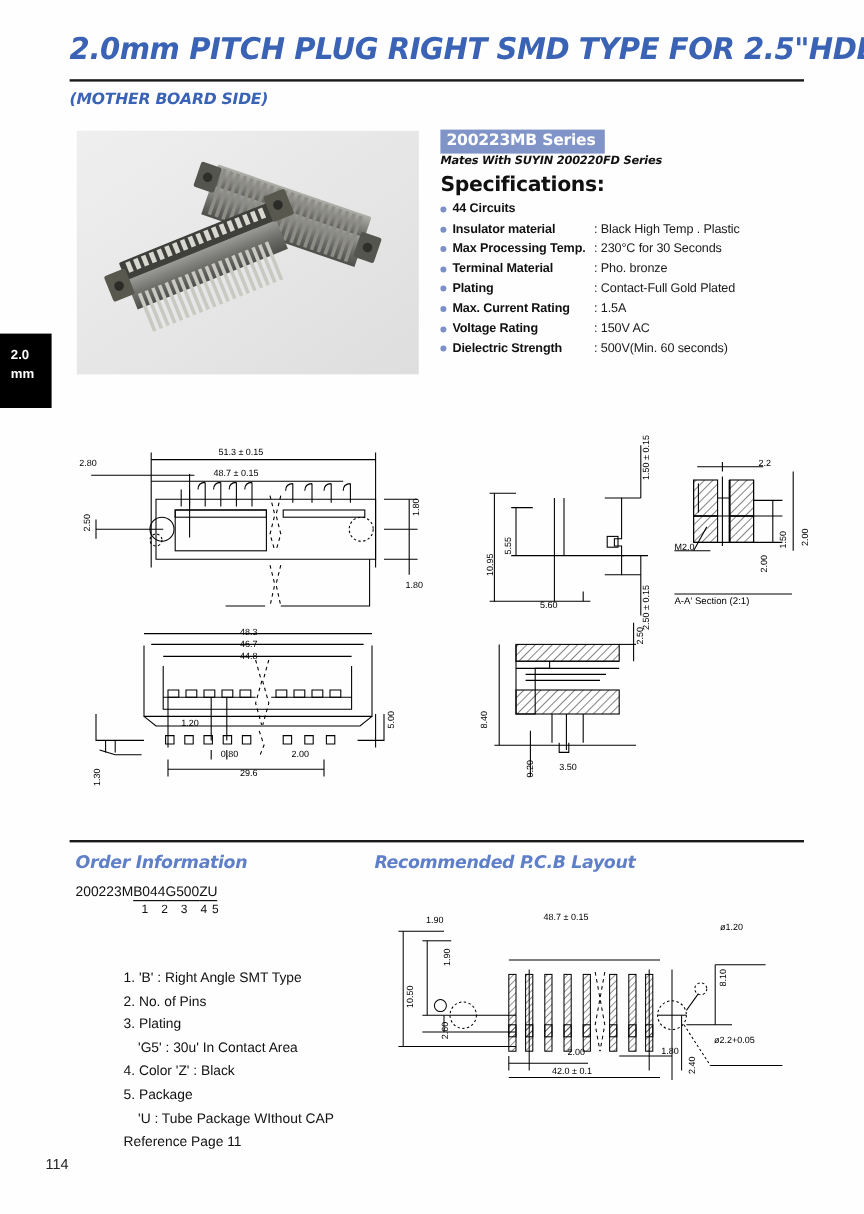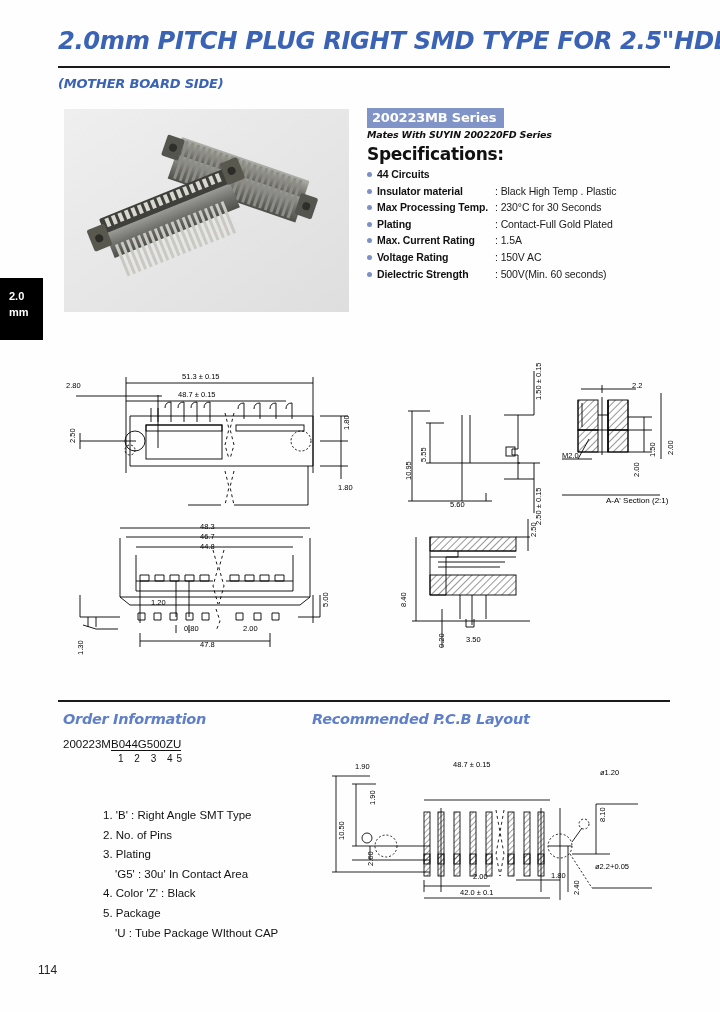--- a/index.html
+++ b/index.html
@@ -174,21 +174,20 @@
     font-size: 7.5px;
     color: #000000;
     white-space: nowrap;
   }
   .dim.v { transform: rotate(-90deg); transform-origin: left top; }
   .sect-title {
     position: absolute;
     font-size: 8px;
     color: #000;
     white-space: nowrap;
-    margin-left: 44px;
   }
 
   
   .bottom-rule {
     position: absolute;
     left: 58px;
     top: 700px;
     width: 612px;
     height: 2px;
     background: #1a1a1a;
@@ -381,20 +380,25 @@
       <span class="spec-label">Insulator material</span>
       <span class="spec-value">: Black High Temp . Plastic</span>
     </div>
     <div class="spec-row">
       <span class="spec-bullet"></span>
       <span class="spec-label">Max Processing Temp.</span>
       <span class="spec-value">:  230°C for 30 Seconds</span>
     </div>
     <div class="spec-row">
       <span class="spec-bullet"></span>
+      <span class="spec-label">Terminal Material</span>
+      <span class="spec-value">: Pho. bronze</span>
+    </div>
+    <div class="spec-row">
+      <span class="spec-bullet"></span>
       <span class="spec-label">Plating</span>
       <span class="spec-value">: Contact-Full Gold Plated</span>
     </div>
     <div class="spec-row">
       <span class="spec-bullet"></span>
       <span class="spec-label">Max. Current Rating</span>
       <span class="spec-value">: 1.5A</span>
     </div>
     <div class="spec-row">
       <span class="spec-bullet"></span>
@@ -581,21 +585,21 @@
         <line x1="118" y1="120" x2="118" y2="128"></line>
         <line x1="131" y1="120" x2="131" y2="128"></line>
       </g>
     </svg>
     <div class="dim" style="left:200px;top:177px">48.3</div>
     <div class="dim" style="left:200px;top:187px">46.7</div>
     <div class="dim" style="left:200px;top:197px">44.8</div>
     <div class="dim" style="left:151px;top:253px">1.20</div>
     <div class="dim" style="left:184px;top:279px">0.80</div>
     <div class="dim" style="left:243px;top:279px">2.00</div>
-    <div class="dim" style="left:200px;top:295px">47.8</div>
+    <div class="dim" style="left:200px;top:295px">29.6</div>
     <div class="dim v" style="left:76px;top:310px">1.30</div>
     <div class="dim v" style="left:321px;top:262px">5.00</div>
 
     <svg width="160" height="160" style="position:absolute;left:400px;top:160px">
       <g stroke="#000" fill="none" stroke-width="0.9">
         <rect x="30" y="32" width="86" height="14" fill="url(#hatch)"></rect>
         <path d="M30,32 L30,90 L46,90 L46,52 L58,52 L58,46"></path>
         <rect x="30" y="70" width="86" height="20" fill="url(#hatch)"></rect>
         <line x1="30" y1="46" x2="116" y2="46"></line>
         <line x1="30" y1="52" x2="116" y2="52"></line>
@@ -625,20 +629,21 @@
   <div class="partnum-keys">1  2   3    45</div>
 
   <ul class="order-list">
     <li>1. 'B' : Right Angle SMT Type</li>
     <li>2. No. of Pins</li>
     <li>3. Plating</li>
     <li class="sub">'G5' : 30u' In Contact Area</li>
     <li>4. Color   'Z' : Black</li>
     <li>5. Package</li>
     <li class="sub">'U  : Tube Package WIthout CAP</li>
+    <li class="ref">Reference Page 11</li>
   </ul>
 
   <div class="sec-heading" style="left:312px;top:711px">Recommended P.C.B Layout</div>
 
   <svg width="360" height="160" style="position:absolute;left:320px;top:750px">
     <defs>
       <pattern id="hatch2" width="4" height="4" patternTransform="rotate(45)" patternUnits="userSpaceOnUse">
         <line x1="0" y1="0" x2="0" y2="4" stroke="#000" stroke-width="0.7"></line>
       </pattern>
     </defs>

